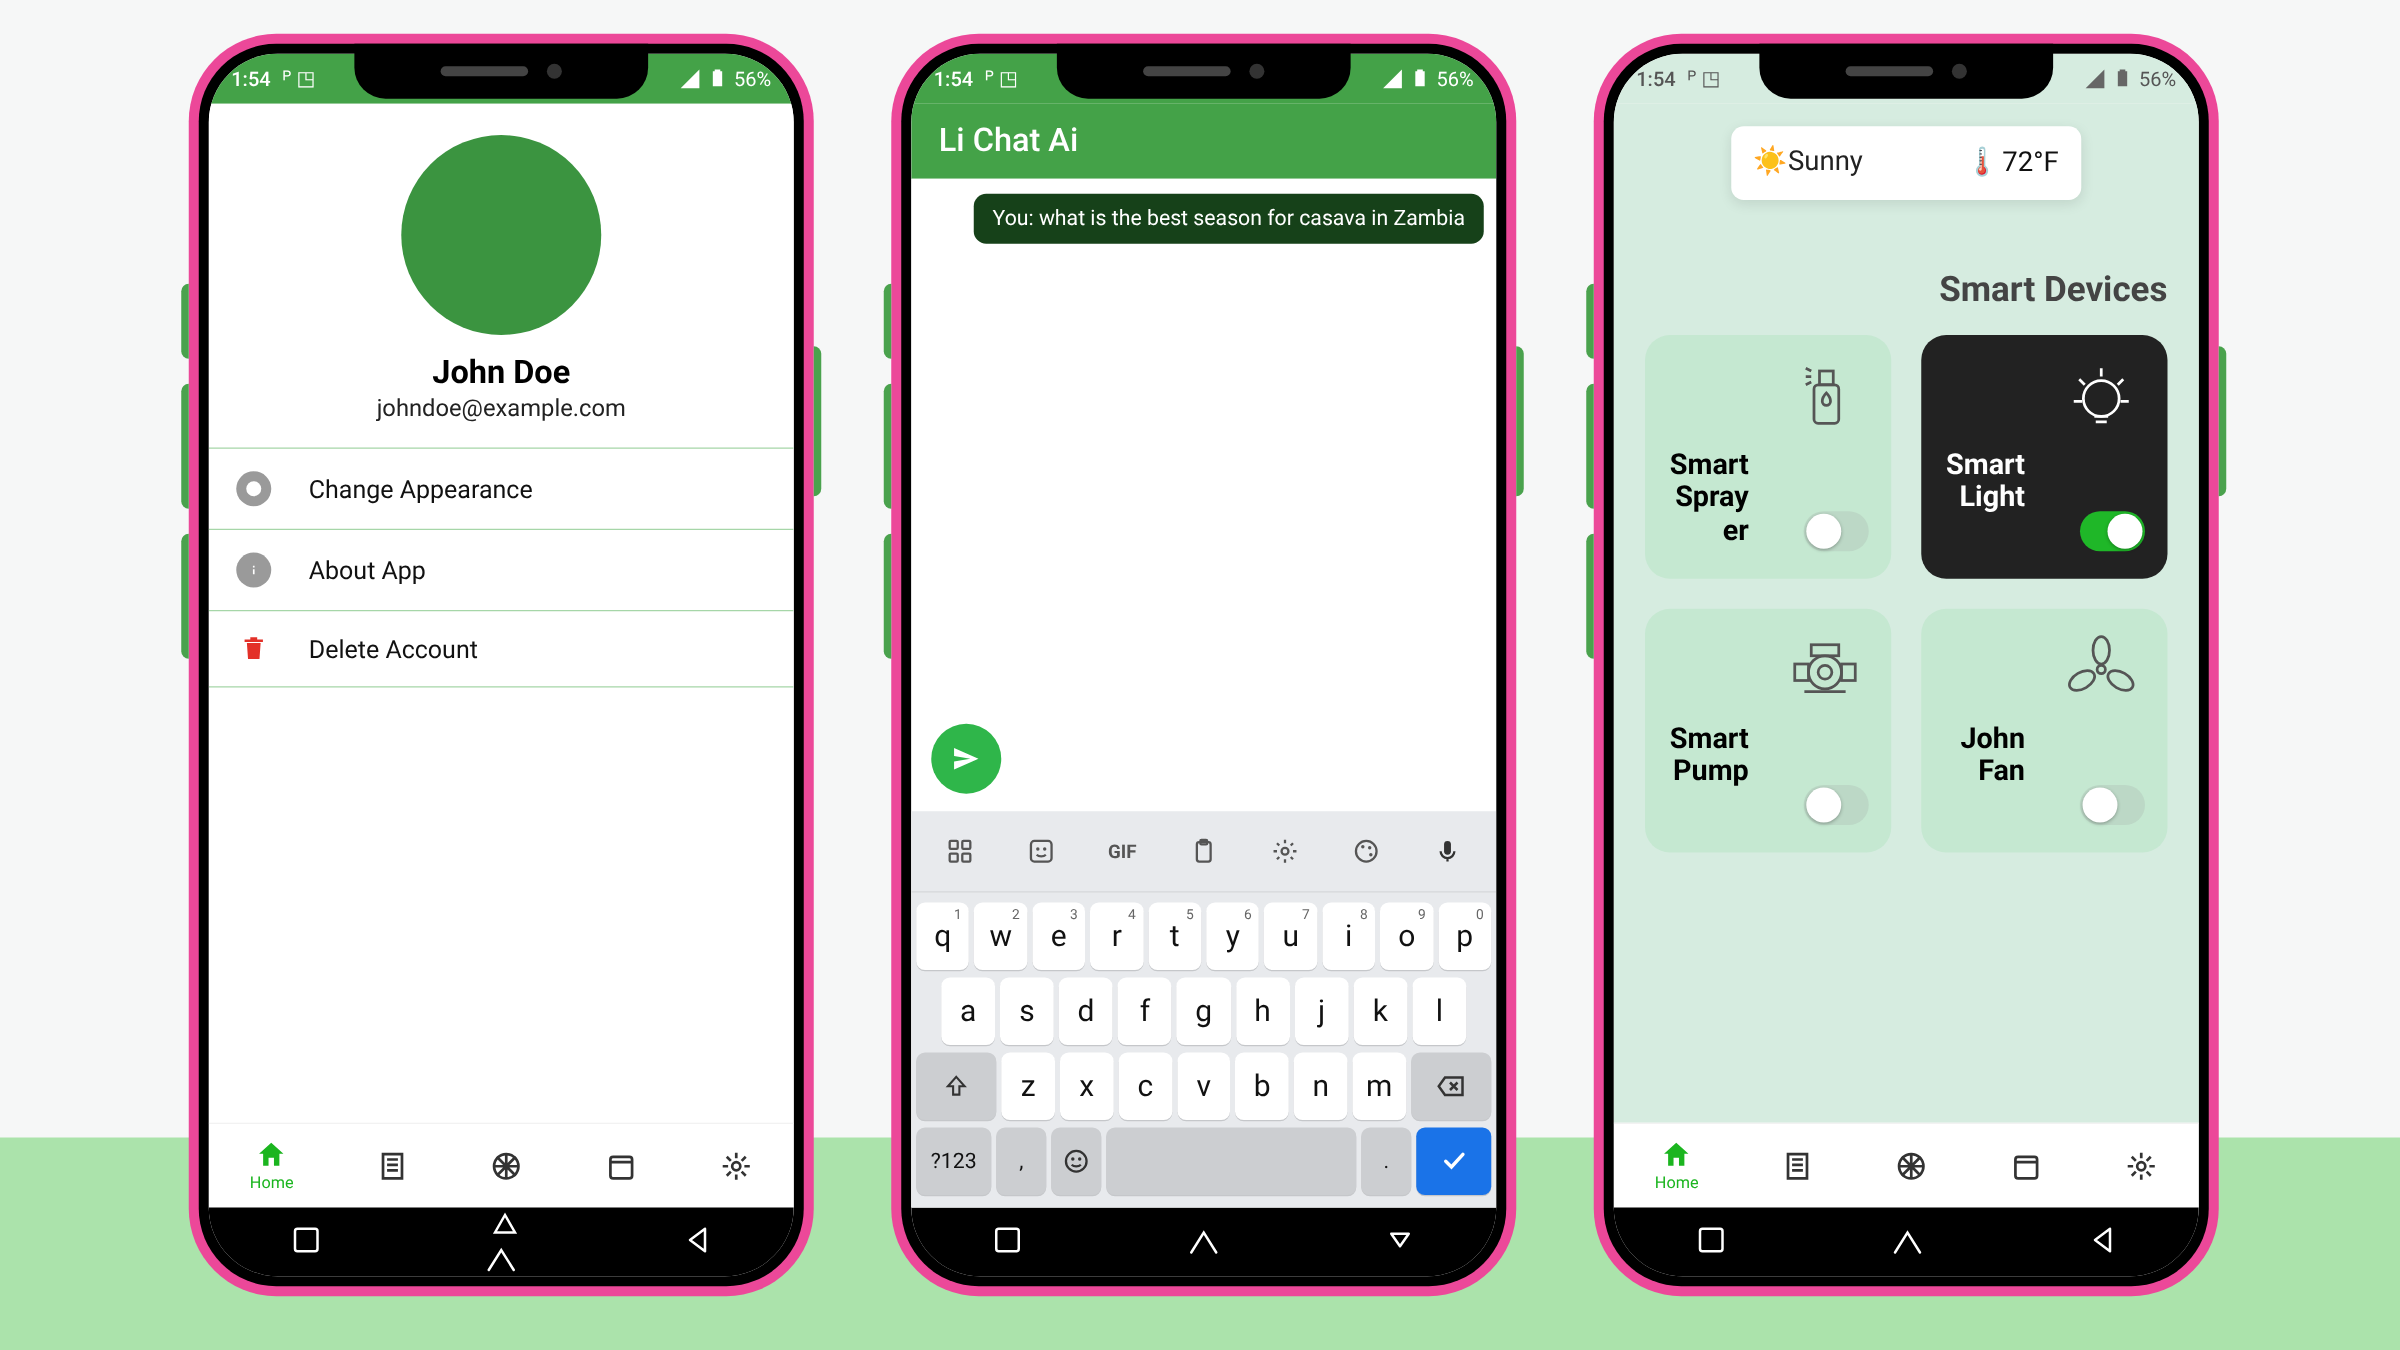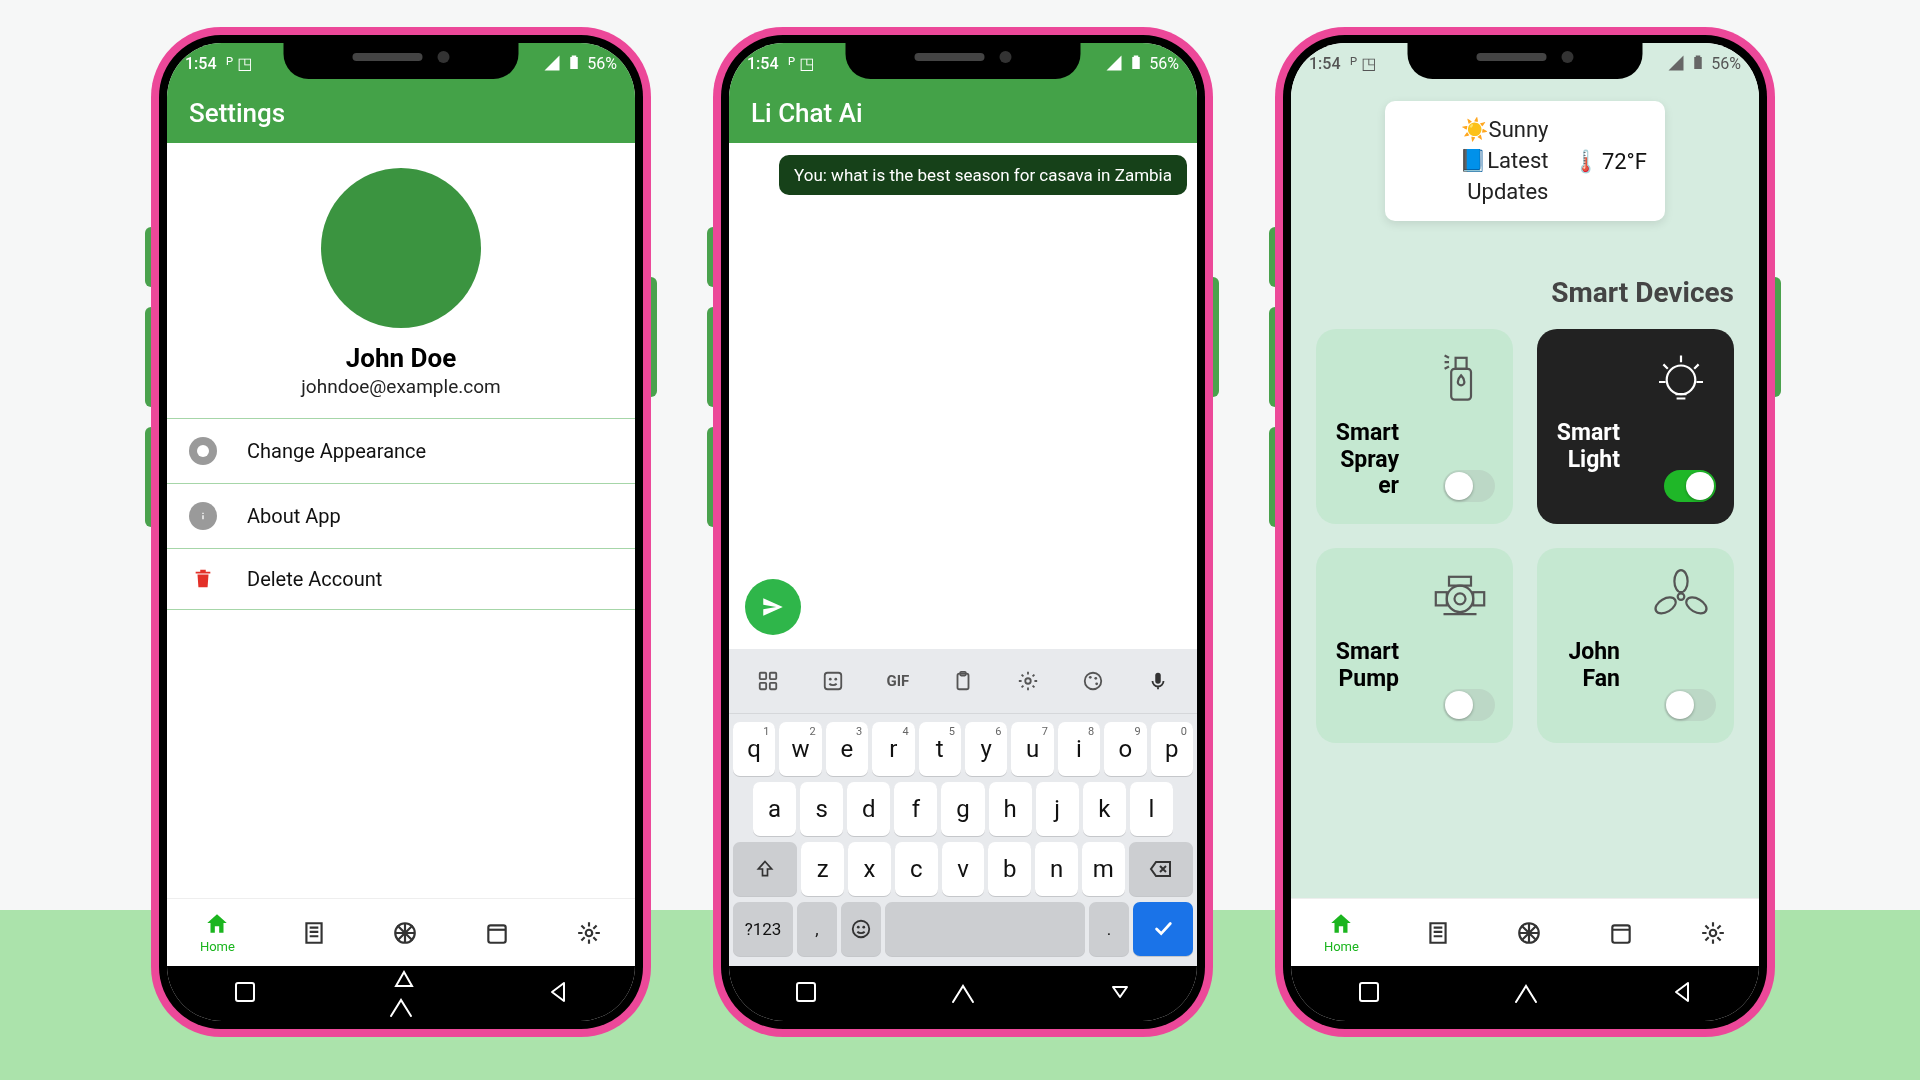--- a/index.html
+++ b/index.html
@@ -120,23 +120,20 @@
         <div class="s-right">
           <svg viewBox="0 0 24 24">
               <path d="M2 22h20V2z"></path>
             </svg>
           <svg viewBox="0 0 24 24">
               <path d="M15 4h2v16H7V4h2V2h6z"></path>
             </svg>
           <span>56%</span>
         </div>
       </div>
-      <div class="appbar">
-          <span>Settings</span>
-        </div>
       <div class="content">
         <div class="profile">
           <div class="avatar"></div>
           <div class="profile-name">John Doe</div>
           <div class="profile-email">johndoe@example.com</div>
         </div>
         <div class="setting-list">
           <div class="setting-row">
             <div class="icon-circle">
                 <svg viewBox="0 0 24 24">
@@ -422,21 +419,20 @@
               <path d="M15 4h2v16H7V4h2V2h6z"></path>
             </svg>
           <span>56%</span>
         </div>
       </div>
       <div class="content">
         <div style="height:18px"></div>
         <div class="weather-card">
           <div class="wl">
             <div>☀️<span>Sunny</span></div>
-            <div>📘<span>Latest Updates</span></div>
           </div>
           <div class="temp">🌡️<span>72°F</span></div>
         </div>
         <div class="section-title">Smart Devices</div>
         <div class="dev-grid">
           <div class="device">
             <svg class="dicon" viewBox="0 0 60 50">
                 <rect x="22" y="18" width="18" height="28" rx="3" fill="none" stroke="#555" stroke-width="2"></rect>
                 <rect x="26" y="8" width="10" height="10" fill="none" stroke="#555" stroke-width="2"></rect>
                 <path d="M20 12h-4M20 8l-4-2M20 16l-4 2" stroke="#555" stroke-width="2"></path>

